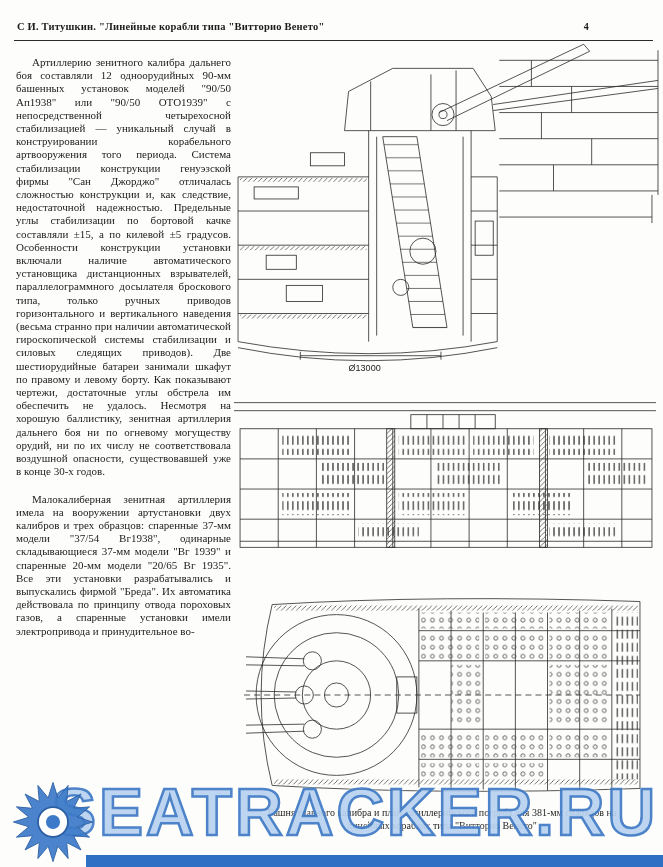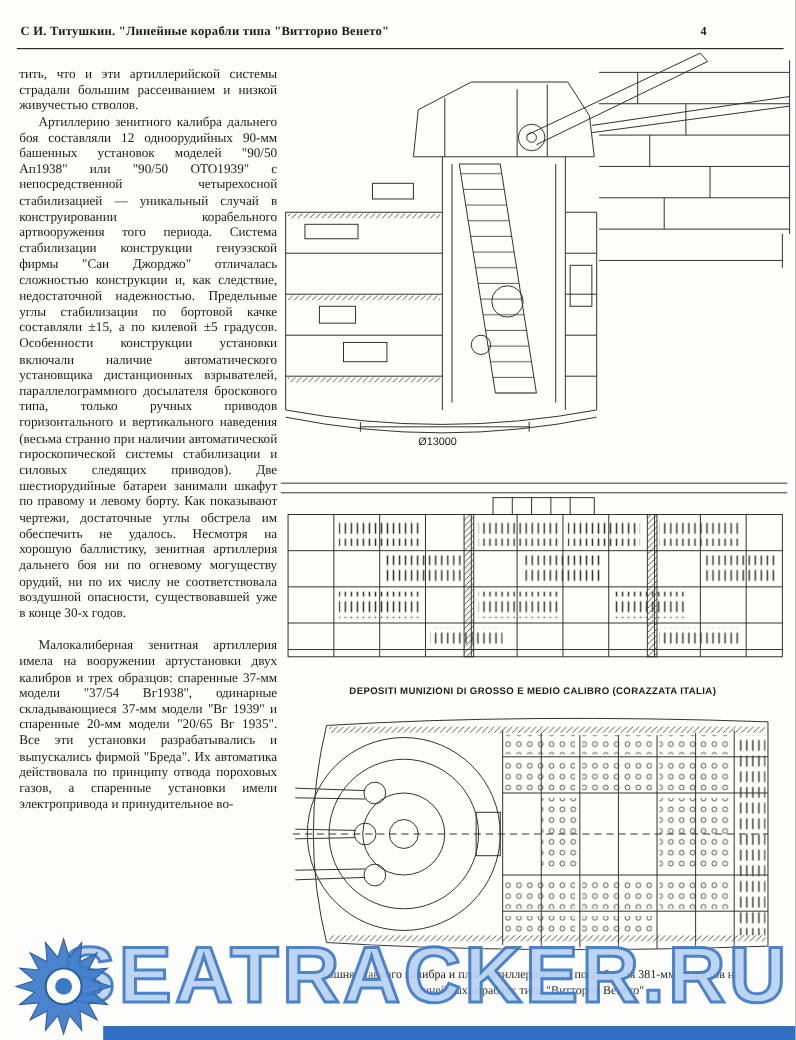--- a/index.html
+++ b/index.html
@@ -84,21 +84,20 @@
     </defs>
   </svg>
 
   <div class="header">
     <span>С И. Титушкин.  "Линейные корабли типа "Витторио Венето"</span>
     <span class="pagenum">4</span>
   </div>
   <div class="header-rule"></div>
 
   <div class="text-col">
-    <p>тить, что и эти артиллерийской системы страдали большим рассеиванием и низкой живучестью стволов.</p>
     <p class="indent">Артиллерию зенитного калибра дальнего боя составляли 12 одноорудийных 90-мм башенных установок моделей "90/50 Ап1938" или "90/50 ОТО1939" с непосредственной четырехосной стабилизацией — уникальный случай в конструировании корабельного артвооружения того периода. Система стабилизации конструкции генуэзской фирмы "Сан Джорджо" отличалась сложностью конструкции и, как следствие, недостаточной надежностью. Предельные углы стабилизации по бортовой качке составляли ±15, а по килевой ±5 градусов. Особенности конструкции установки включали наличие автоматического установщика дистанционных взрывателей, параллелограммного досылателя броскового типа, только ручных приводов горизонтального и вертикального наведения (весьма странно при наличии автоматической гироскопической системы стабилизации и силовых следящих приводов). Две шестиорудийные батареи занимали шкафут по правому и левому борту. Как показывают чертежи, достаточные углы обстрела им обеспечить не удалось. Несмотря на хорошую баллистику, зенитная артиллерия дальнего боя ни по огневому могуществу орудий, ни по их числу не соответствовала воздушной опасности, существовавшей уже в конце 30-х годов.</p>
     <p class="indent gap">Малокалиберная зенитная артиллерия имела на вооружении артустановки двух калибров и трех образцов: спаренные 37-мм модели "37/54 Вг1938", одинарные складывающиеся 37-мм модели "Вг 1939" и спаренные 20-мм модели "20/65 Вг 1935". Все эти установки разрабатывались и выпускались фирмой "Бреда". Их автоматика действовала по принципу отвода пороховых газов, а спаренные установки имели электропривода и принудительное во-</p>
   </div>
 
   <div class="fig" style="left:230px;top:34px;width:430px;height:344px;">
     <svg viewBox="0 0 428 342">
       <g stroke="#2a2a2a" stroke-width="0.8" fill="none">
         <path d="M208,78 L352,10 M216,86 L358,17 M352,10 L358,17"></path>
         <path d="M262,70 L426,46 M262,76 L426,54"></path>
         <path d="M118,57 L162,34 L242,34 L260,62 L264,96 L114,96 Z"></path>
@@ -150,21 +149,20 @@
         <rect x="168" y="98" width="66" height="22" fill="url(#shellsV)" stroke="none"></rect>
         <rect x="242" y="38" width="60" height="22" fill="url(#shellsV)" stroke="none"></rect>
         <rect x="280" y="98" width="60" height="22" fill="url(#shellsV)" stroke="none"></rect>
         <rect x="318" y="38" width="66" height="22" fill="url(#shellsV)" stroke="none"></rect>
         <rect x="356" y="68" width="58" height="22" fill="url(#shellsV)" stroke="none"></rect>
         <rect x="318" y="128" width="66" height="16" fill="url(#shellsV)" stroke="none"></rect>
       </g>
     </svg>
   </div>
 
-  <div class="fig-caption-small">DEPOSITI MUNIZIONI DI GROSSO E MEDIO CALIBRO  (CORAZZATA ITALIA)</div>
 
   <div class="fig" style="left:238px;top:588px;width:407px;height:214px;">
     <svg viewBox="0 0 405 212">
       <g stroke="#2a2a2a" stroke-width="0.8" fill="none">
         <path d="M34,16 Q200,6 400,13"></path>
         <path d="M34,196 Q200,206 400,199"></path>
         <path d="M400,13 L400,199"></path>
         <path d="M34,16 Q12,106 34,196"></path>
         <path d="M6,106 L400,106" stroke-dasharray="6 4"></path>
         <circle cx="98" cy="106" r="80"></circle>

